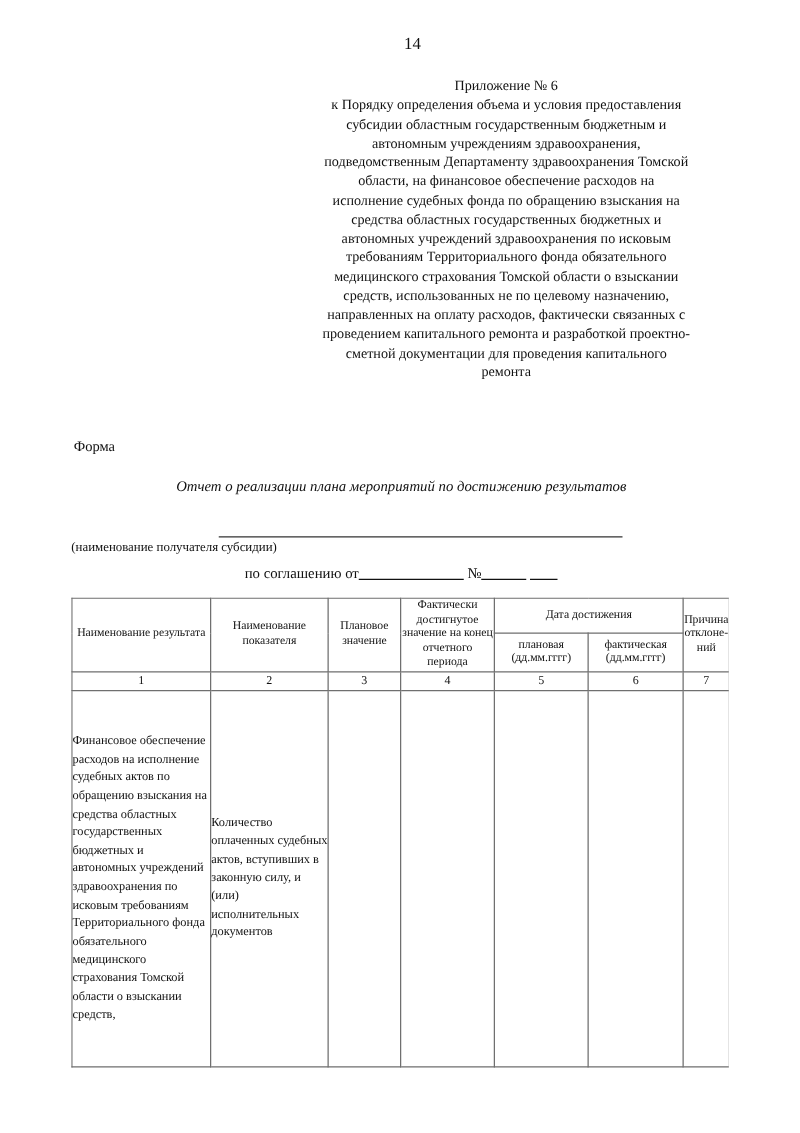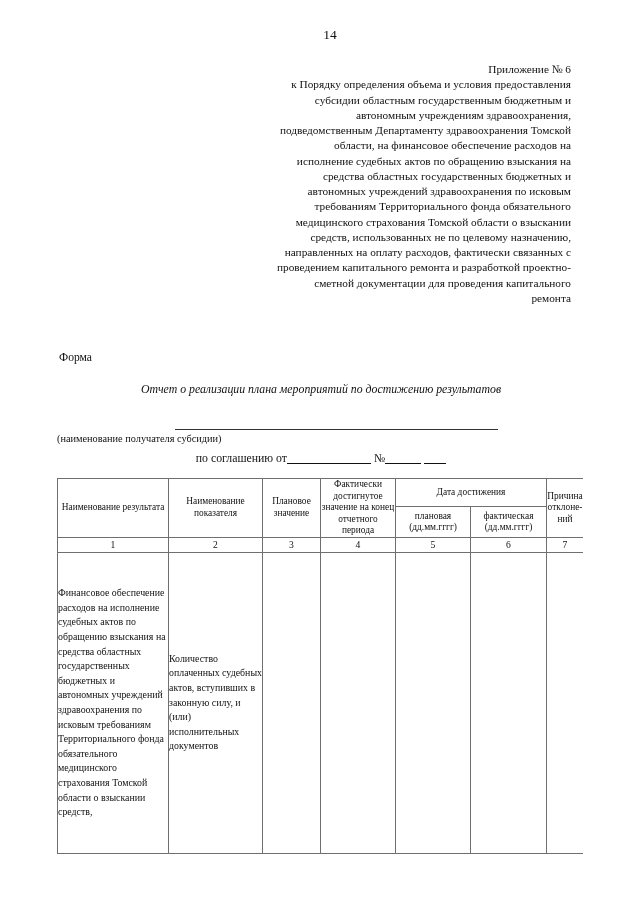--- a/index.html
+++ b/index.html
@@ -34,21 +34,21 @@
   }
 
   
   .ref-block {
     position: absolute;
     top: 62px;
     left: 239px;
     width: 332px;
     font-size: 11.3px;
     line-height: 15.25px;
-    text-align: right;
+    text-align: center;
   }
   .ref-block .ln { white-space: pre-wrap; }
 
   
   .forma {
     position: absolute;
     top: 351px;
     left: 59px;
     font-size: 11.6px;
     line-height: 14px;
@@ -189,21 +189,21 @@
 
   <div class="page-number">14</div>
 
   <div class="ref-block">
     <div class="ln">Приложение № 6</div>
     <div class="ln">к Порядку определения объема и условия предоставления</div>
     <div class="ln">субсидии областным государственным бюджетным и</div>
     <div class="ln">автономным учреждениям здравоохранения,</div>
     <div class="ln">подведомственным Департаменту здравоохранения Томской</div>
     <div class="ln">области, на финансовое обеспечение расходов на</div>
-    <div class="ln">исполнение судебных актов по обращению взыскания на</div>
+    <div class="ln">исполнение судебных фонда по обращению взыскания на</div>
     <div class="ln">средства областных государственных бюджетных и</div>
     <div class="ln">автономных учреждений здравоохранения по исковым</div>
     <div class="ln">требованиям Территориального фонда обязательного</div>
     <div class="ln">медицинского страхования Томской области о взыскании</div>
     <div class="ln">средств, использованных не по целевому назначению,</div>
     <div class="ln">направленных на оплату расходов, фактически связанных с</div>
     <div class="ln">проведением капитального ремонта и разработкой проектно-</div>
     <div class="ln">сметной документации для проведения капитального</div>
     <div class="ln">ремонта</div>
   </div>

